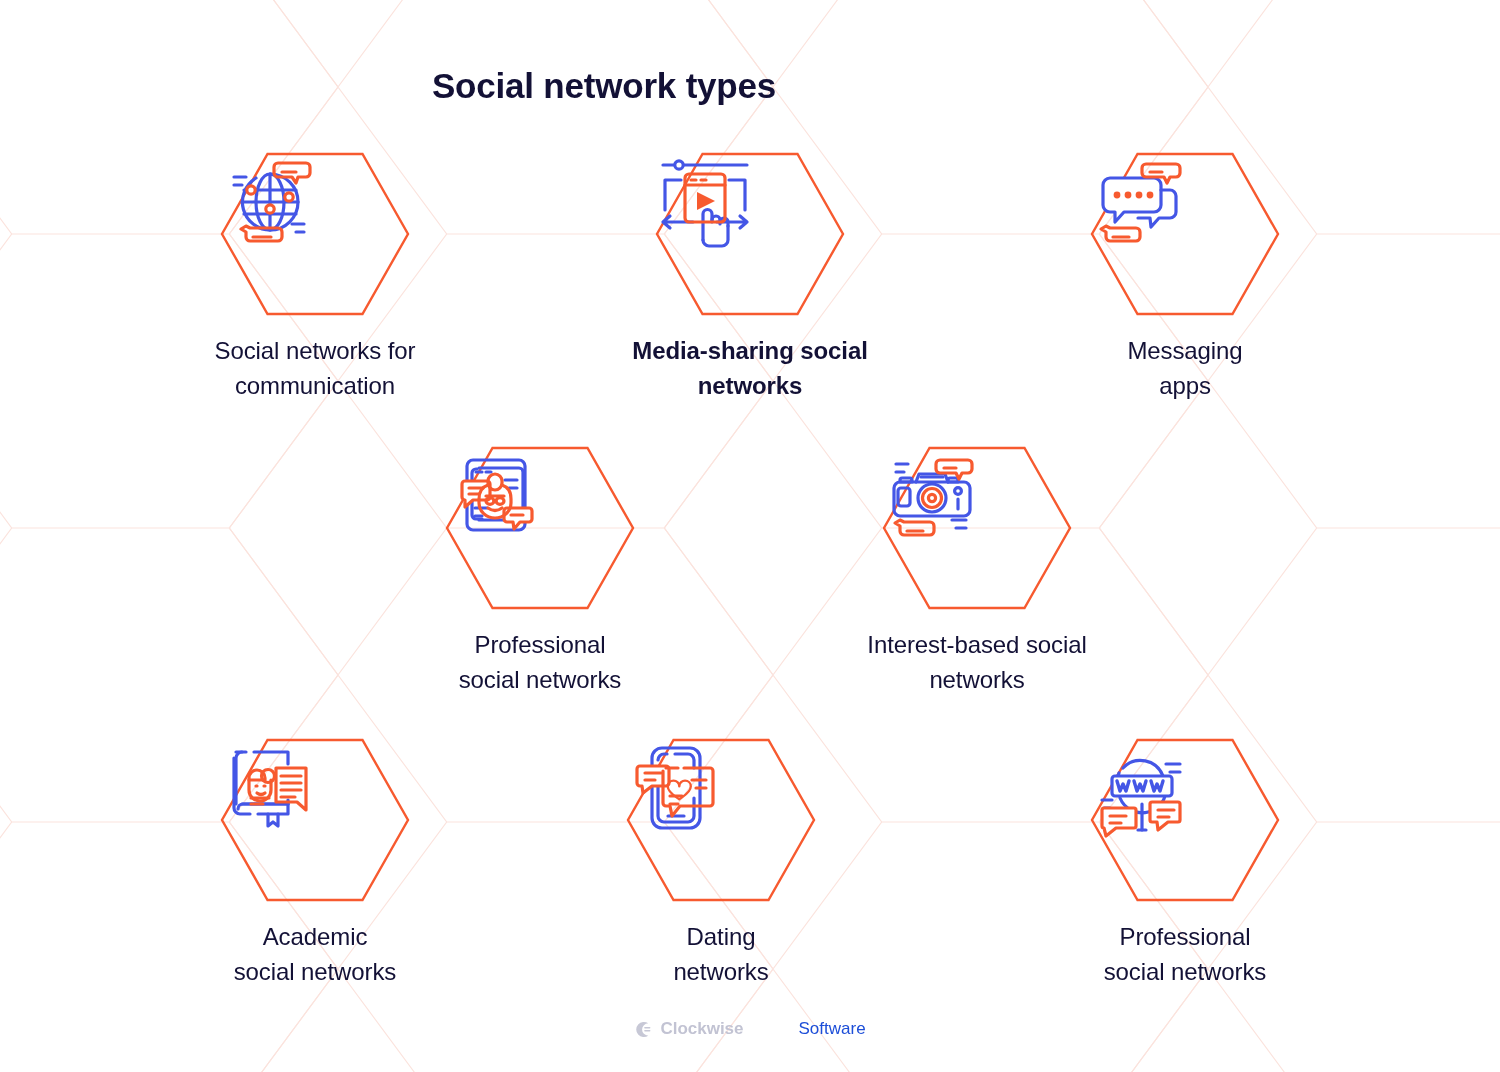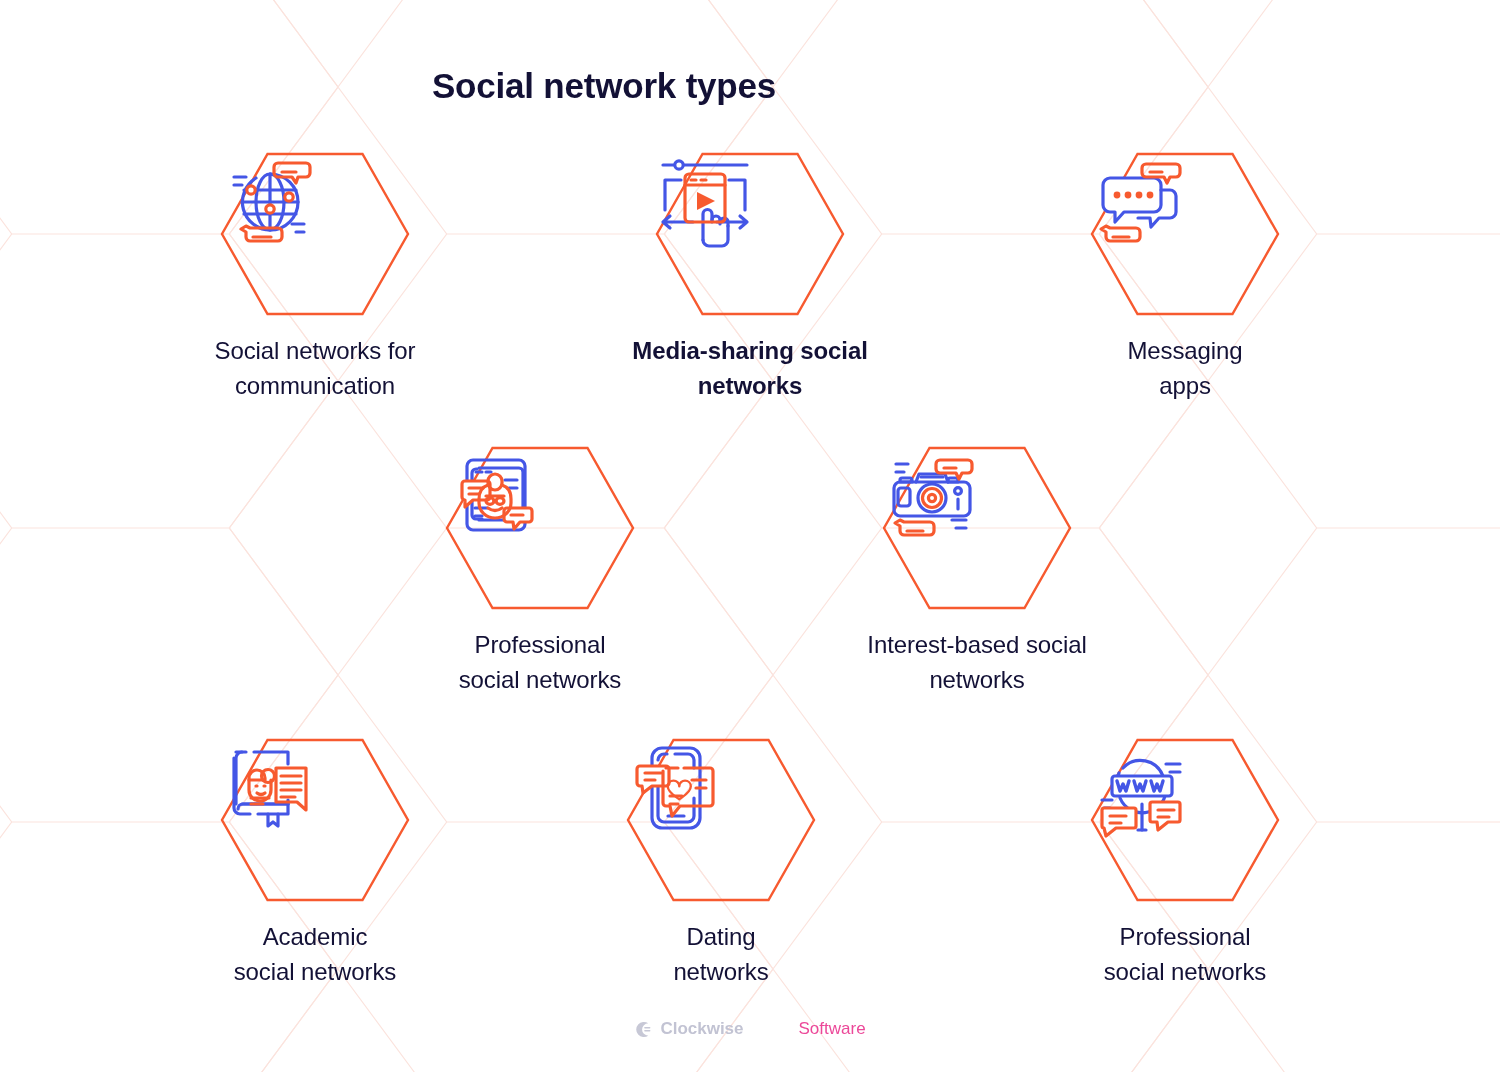--- a/index.html
+++ b/index.html
@@ -40,21 +40,21 @@
   #node-6 { left:626px; top:738px; width:190px; }
   #node-7 { left:1090px; top:738px; width:190px; }
   .lbl-wide { width:300px; margin-left:-55px; }
   #brand {
     position:absolute; left:0; top:1019px; width:1500px;
     text-align:center; z-index:3;
     font-size:17px; color:#c7c8d6;
     display:flex; align-items:center; justify-content:center; gap:7px;
   }
   #brand .bold { font-weight:700; color:#c2c3d3; }
-  #brand .light { color:#ec4899;margin-left:48px; }
+  #brand .light { color:#1d4ed8;margin-left:48px; }
 </style>
 </head>
 <body>
 
 <svg id="bg-pattern" viewBox="0 0 1500 1072" xmlns="http://www.w3.org/2000/svg">
   <defs>
     <pattern id="hexgrid" width="435" height="294" patternUnits="userSpaceOnUse" patternTransform="translate(-97,-60)">
       <g fill="none" stroke="#fbe3dd" stroke-width="1.2">
         <path d="M108.75,0 L326.25,0 L435,147 L326.25,294 L108.75,294 L0,147 Z"></path>
         <path d="M326.25,0 L435,147"></path>

